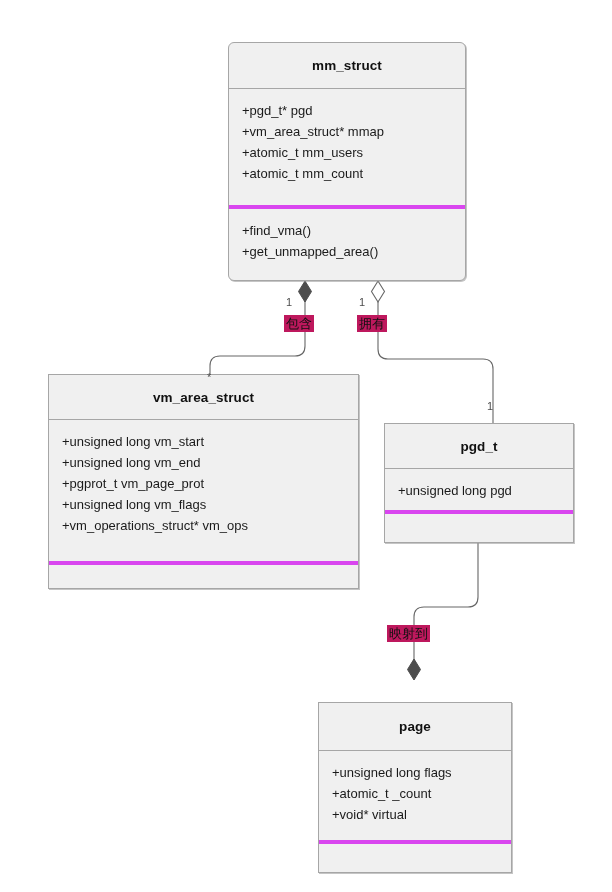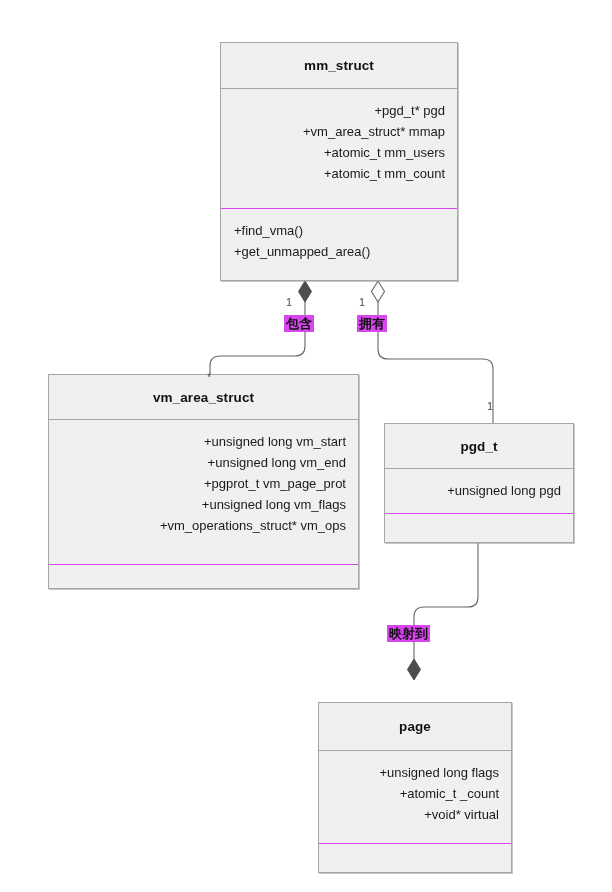--- a/index.html
+++ b/index.html
@@ -55,45 +55,43 @@
     font-weight: bold;
     font-size: 13.5px;
     color: #111111;
     letter-spacing: 0.1px;
   }
   .uml-compartment {
     box-sizing: border-box;
     padding: 11px 12px 11px 13px;
   }
   .uml-compartment.with-rule {
-    border-bottom: 1px solid #d946ef;
-    text-align: right;
+    border-bottom: 4px solid #d946ef;
   }
   .uml-member {
     font-size: 13px;
     color: #1a1a1a;
     line-height: 21px;
     white-space: nowrap;
   }
   .uml-compartment.empty {
     padding: 0;
     height: 22px;
   }
 
   
   .edge-label {
     position: absolute;
     z-index: 3;
     font-size: 13px;
     color: #111111;
-    background: #d946ef;
+    background: #be185d;
     padding: 0 2px;
     line-height: 17px;
     white-space: nowrap;
-    font-weight: bold;
   }
   .mult-label {
     position: absolute;
     z-index: 3;
     font-size: 11px;
     color: #4d4d4d;
     background: transparent;
     line-height: 13px;
     white-space: nowrap;
   }
@@ -114,21 +112,21 @@
       <path d="M 378 295 L 378 349 Q 378 359 388 359 L 483 359 Q 493 359 493 369 L 493 424" fill="none" stroke="#666666" stroke-width="1.1"></path>
       <polygon points="378,281 384.5,291.5 378,302 371.5,291.5" fill="#ffffff" stroke="#666666" stroke-width="1.1"></polygon>
     </g>
 
     <g>
       <path d="M 478 543 L 478 597 Q 478 607 468 607 L 424 607 Q 414 607 414 617 L 414 669" fill="none" stroke="#666666" stroke-width="1.1"></path>
       <polygon points="414,659 420.5,669.5 414,680 407.5,669.5" fill="#4d4d4d" stroke="#4d4d4d" stroke-width="1"></polygon>
     </g>
   </svg>
 
-  <div class="uml-class" style="left:220px; top:42px; width:238px; height:239px;">
+  <div class="uml-class" style="left:228px; top:42px; width:238px; height:239px;border-radius:6px;">
     <div class="uml-title-band" style="height:46px;">
       <span class="uml-title">mm_struct</span>
     </div>
     <div class="uml-compartment with-rule" style="height:120px;">
       <div class="uml-member">+pgd_t* pgd</div>
       <div class="uml-member">+vm_area_struct* mmap</div>
       <div class="uml-member">+atomic_t mm_users</div>
       <div class="uml-member">+atomic_t mm_count</div>
     </div>
     <div class="uml-compartment" style="height:71px;">

